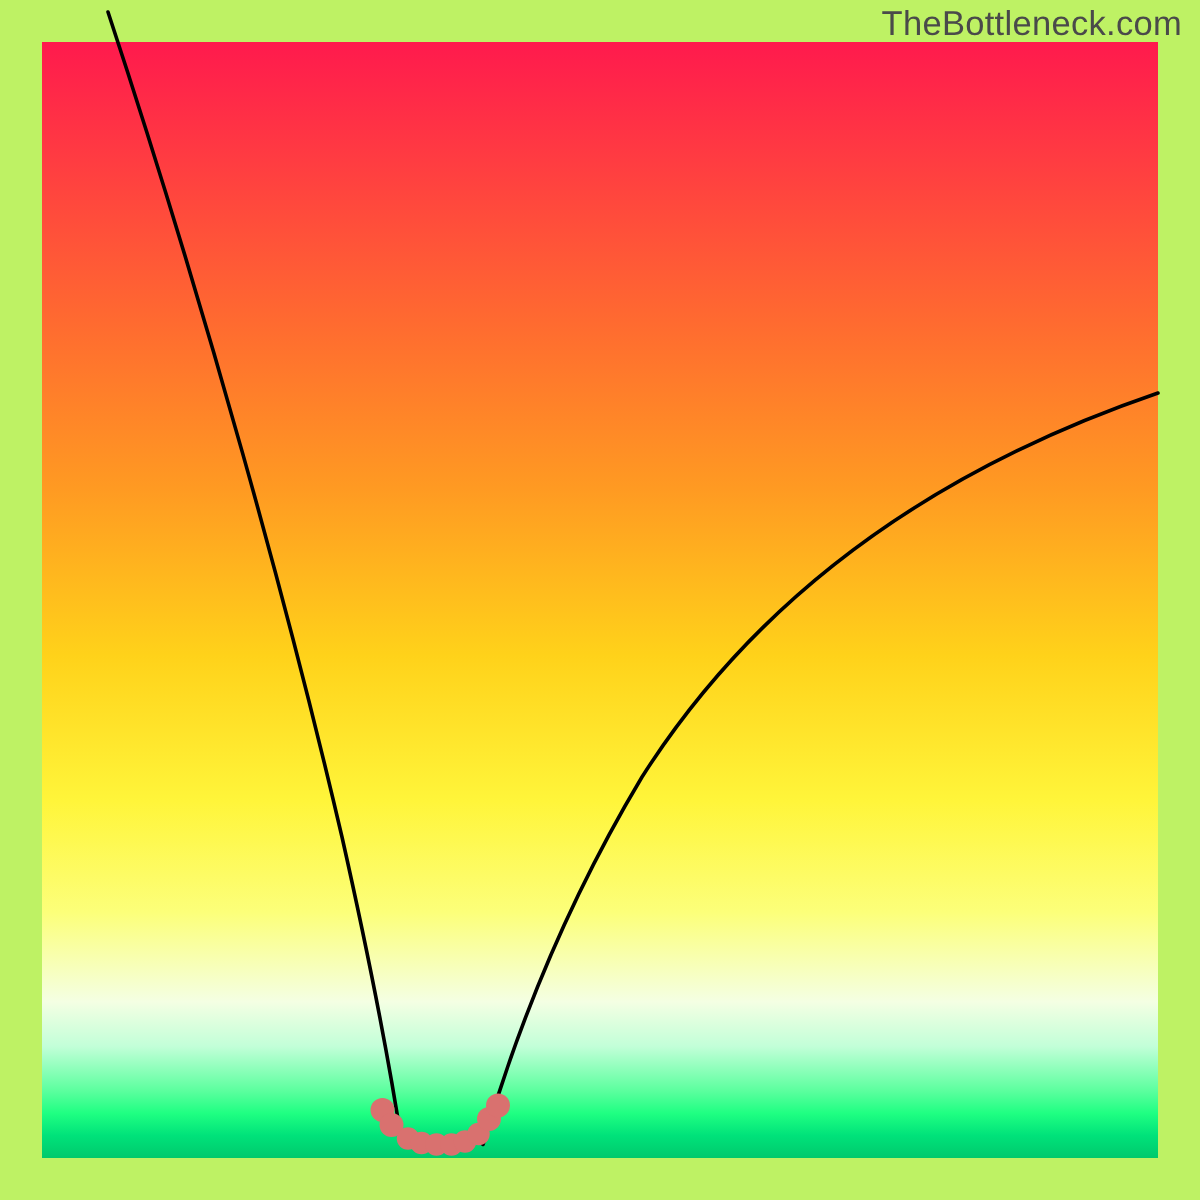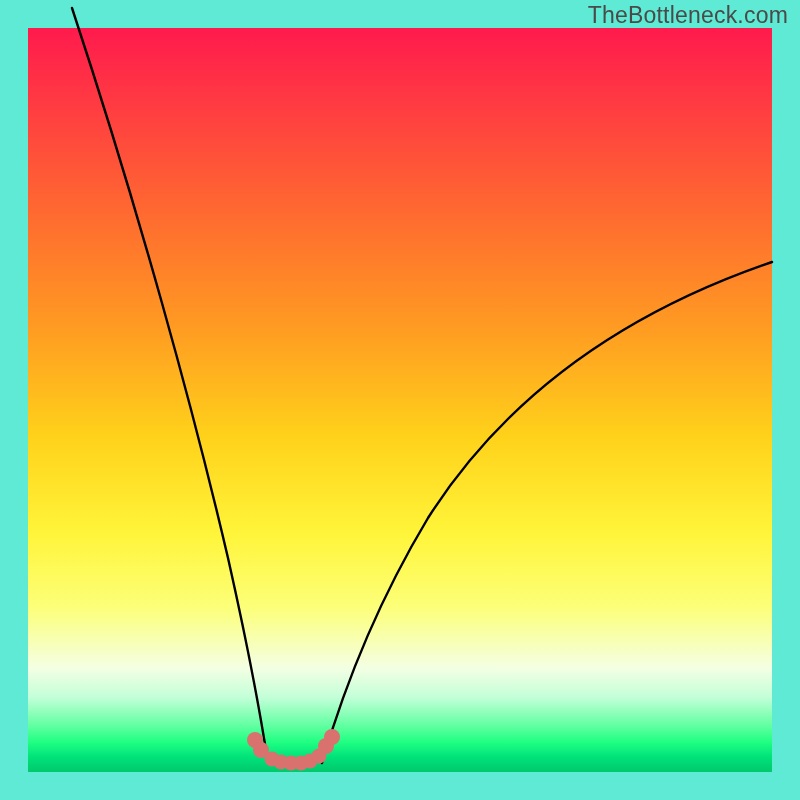--- a/index.html
+++ b/index.html
@@ -7,21 +7,21 @@
     padding: 0;
     width: 800px;
     height: 800px;
     background: #000;
     overflow: hidden;
     font-family: Arial, Helvetica, sans-serif;
   }
   .frame {
     position: absolute;
     inset: 0;
-    background: #5eead4;
+    background: #bef264;
   }
   .plot {
     position: absolute;
     left: 28px;
     top: 28px;
     width: 744px;
     height: 744px;
     background: linear-gradient(to bottom,
       #ff1a4d 0%,
       #ff3a42 10%,

